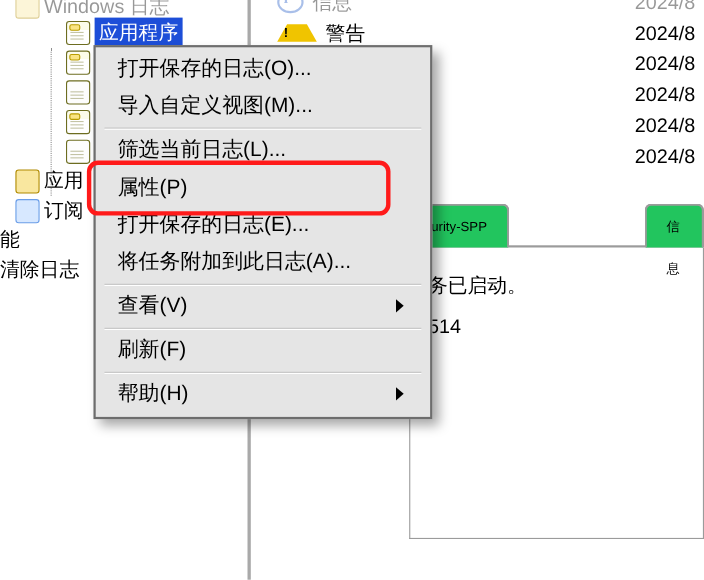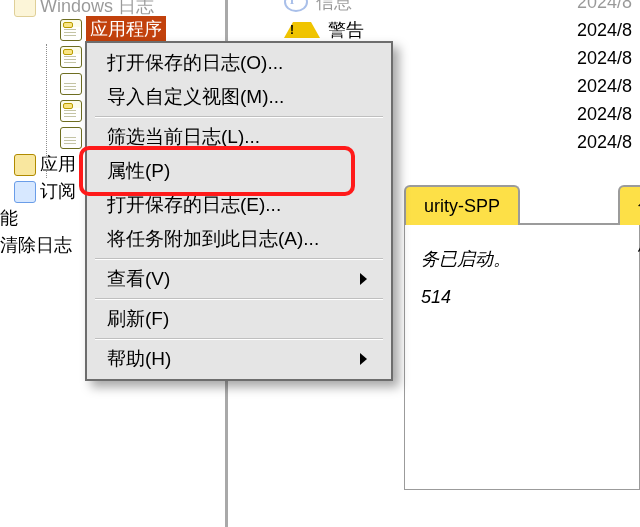--- a/index.html
+++ b/index.html
@@ -23,21 +23,21 @@
     display:flex;align-items:center;
     height:27px;line-height:27px;
     gap:4px;
     white-space:nowrap;
     padding-left:38px;
   }
   .tree-row.sub{ padding-left:60px;}
   .tree-row.lvl2{ padding-left:14px;}
   .tree-row.top{ padding-left:0;}
   .tree-row.sel .txt{
-    background:#c2410c;color:#fff;padding:0 4px;
+    background:#1d4ed8;color:#fff;padding:0 4px;
   }
   .dotted-v{
     position:absolute;left:46px;top:28px;height:134px;
     border-left:1px dotted #8e8e8e;
   }
   .log-ico{
     width:20px;height:20px;display:inline-block;flex:0 0 20px;
     background:linear-gradient(#fcfcea 0 35%,#ffffff 35% 100%);
     border:1px solid #6d6d20;border-radius:3px;position:relative;
   }
@@ -55,21 +55,21 @@
   .log-ico.plain::before{display:none;}
   .misc-ico{
     width:20px;height:20px;display:inline-block;flex:0 0 20px;
     border:1px solid #b08a00;background:#f9e79f;border-radius:3px;
   }
   .misc-ico.blue{background:#d7e8ff;border-color:#6a9de8;}
   .txt{font-size:18px;}
   
   .pane-right{
     position:absolute;
-    left:244px;top:0;right:0;height:406px;
+    left:212px;top:0;right:0;height:406px;
   }
   .evt-row{
     display:flex;align-items:center;height:28px;
     gap:8px;padding-left:40px;
     font-size:18px;color:#000;
   }
   .evt-row .date{ margin-left:auto;padding-right:8px;}
   .warn-tri{
     width:0;height:0;border-left:9px solid transparent;
     border-right:9px solid transparent;border-bottom:16px solid #f0c400;
@@ -89,30 +89,30 @@
   }
   .detail-box{
     position:absolute;left:160px;top:185px;right:0;
   }
   .tabbar{
     height:38px;border-bottom:2px solid #9b9b9b;position:relative;
   }
   .tab{
     position:absolute;top:0;height:38px;line-height:38px;
     border:2px solid #9b9b9b;border-bottom:none;
-    background:#fde047;border-radius:6px 6px 0 0;
-    padding:0 18px;font-size:18px;
+    background:#22c55e;border-radius:6px 6px 0 0;
+    padding:0 18px;font-size:12px;
   }
   .tab1{left:0;}
   .tab2{left:214px;}
   .detail-body{
     border:1px solid #9b9b9b;border-top:none;
     padding:22px 16px;font-size:18px;height:220px;
   }
-  .detail-body .line{margin-bottom:16px;font-style:italic;}
+  .detail-body .line{margin-bottom:16px;}
   
   .ctx{
     position:absolute;
     left:85px;top:41px;
     width:300px;
     background:#e5e5e5;
     border:2px solid #6d6d6d;
     box-shadow:6px 6px 10px rgba(0,0,0,.35);
     font-family:Liberation Sans, sans-serif;
     font-size:19px;

